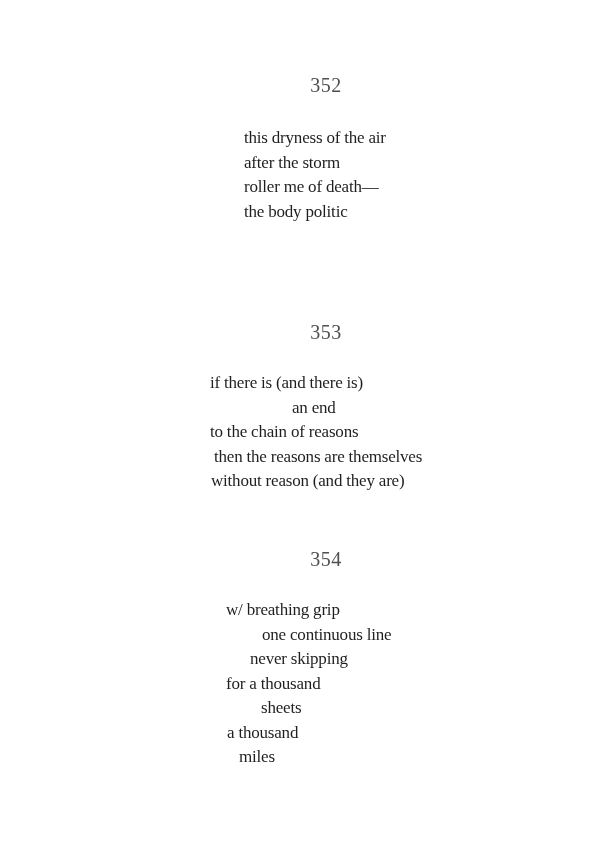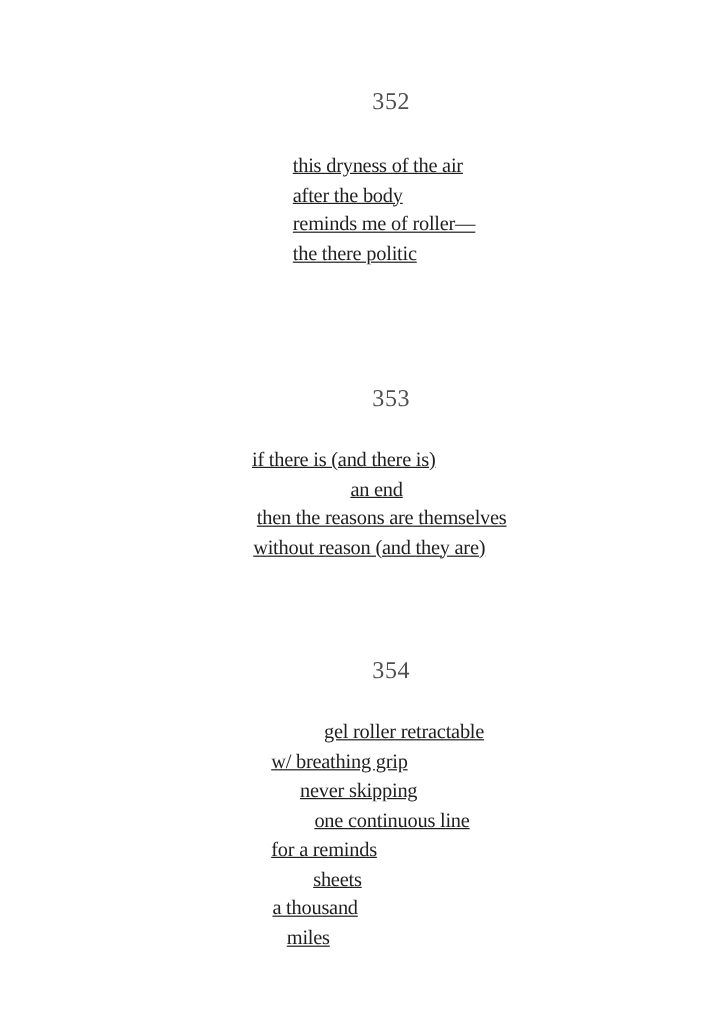--- a/index.html
+++ b/index.html
@@ -32,49 +32,48 @@
   }
   .poem {
     position: absolute;
     font-size: 17px;
     line-height: 24.5px;
     letter-spacing: -0.2px;
     white-space: nowrap;
   }
   .poem .line {
     height: 24.5px;
-    text-decoration: underline;
   }
 </style>
 </head>
 <body>
 
 <div class="page">
 
   <div class="poem-number" style="top:74px">352</div>
   <div class="poem" style="left:244px; top:126px">
     <div class="line">this dryness of the air</div>
-    <div class="line">after the body</div>
-    <div class="line">reminds me of roller—</div>
-    <div class="line">the there politic</div>
+    <div class="line">after the storm</div>
+    <div class="line">roller me of death—</div>
+    <div class="line">the body politic</div>
   </div>
 
   <div class="poem-number" style="top:321px">353</div>
   <div class="poem" style="left:210px; top:371px">
     <div class="line">if there is (and there is)</div>
     <div class="line" style="margin-left:82px">an end</div>
+    <div class="line">to the chain of reasons</div>
     <div class="line" style="margin-left:4px">then the reasons are themselves</div>
     <div class="line" style="margin-left:1px">without reason (and they are)</div>
   </div>
 
   <div class="poem-number" style="top:548px">354</div>
   <div class="poem" style="left:226px; top:598px">
-    <div class="line" style="margin-left:44px">gel roller retractable</div>
     <div class="line">w/ breathing grip</div>
+    <div class="line" style="margin-left:36px">one continuous line</div>
     <div class="line" style="margin-left:24px">never skipping</div>
-    <div class="line" style="margin-left:36px">one continuous line</div>
-    <div class="line">for a reminds</div>
+    <div class="line">for a thousand</div>
     <div class="line" style="margin-left:35px">sheets</div>
     <div class="line" style="margin-left:1px">a thousand</div>
     <div class="line" style="margin-left:13px">miles</div>
   </div>
 
 </div>
 
 </body></html>

